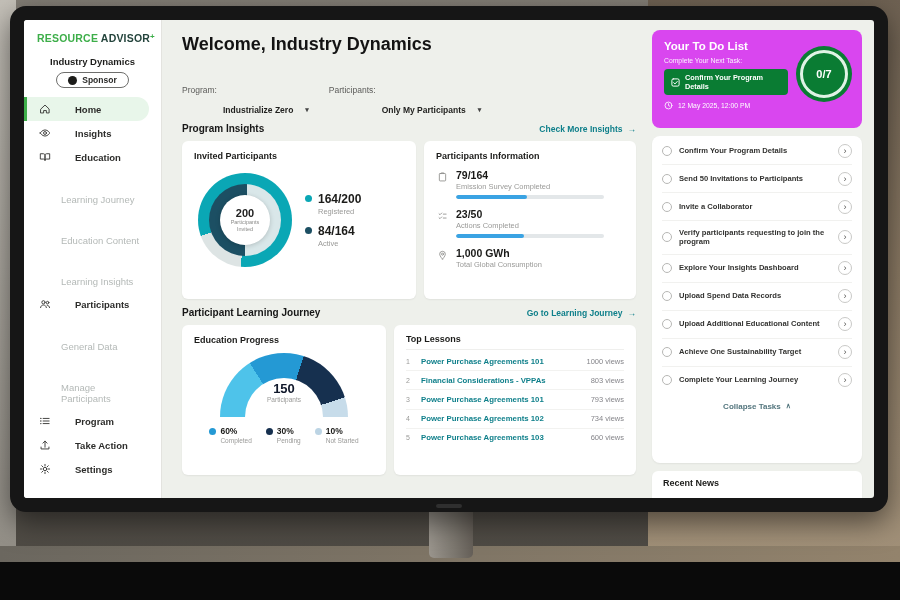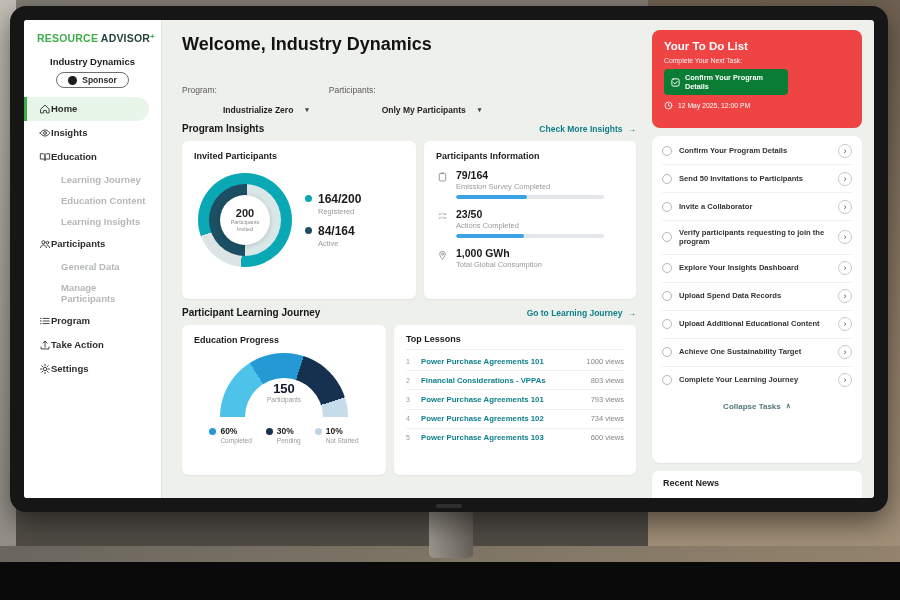--- a/index.html
+++ b/index.html
@@ -31,23 +31,23 @@
   
   .sidebar { width:138px; background:#fff; border-right:1px solid #e3e3df; padding-top:12px; flex:none; }
   .logo { padding:0 13px; font-size:10.5px; font-weight:bold; letter-spacing:.2px; white-space:nowrap; }
   .lg-green { color:#3dae49; } .lg-dark { color:#24443c; } .lg-plus { color:#3dae49; font-size:8px; vertical-align:top; }
   .org { text-align:center; margin:12px 13px 6px; }
   .org-name { font-size:9.5px; font-weight:bold; color:#1e1e1c; }
   .sponsor { margin-top:5px; display:inline-flex; align-items:center; gap:5px; border:1px solid #6e6e6c;
              border-radius:11px; padding:2px 11px; background:#fff; font-size:8.5px; font-weight:bold; color:#2a2a28; cursor:pointer; }
   .s-dot { width:9px; height:9px; border-radius:50%; background:#1c1c1a; }
   .nav { margin-top:8px; }
-  .nav-item { display:flex; align-items:center; gap:0; padding:6px 14px; font-size:9.5px;
+  .nav-item { display:flex; align-items:flex-end; gap:24px; padding:6px 14px; font-size:9.5px;
               font-weight:bold; color:#2d2d2b; cursor:pointer; }
-  .nav-item.sub { padding:5px 14px 5px 37px; color:#b4b9b7; font-weight:bold; }
+  .nav-item.sub { padding:5px 14px 5px 37px; color:#b4b9b7; font-weight:normal;margin-top:20px; }
   .nav-item.active { background:#e8f6ea; border-left:3px solid #3dae49; padding-left:11px;
                      margin-right:12px; border-radius:0 16px 16px 0; }
   .nav-icon { width:13px; display:inline-flex; justify-content:center; color:#3b3b39; flex:none; }
   .nav-icon svg { stroke:#3b3b39; fill:none; stroke-width:1.1; stroke-linecap:round; stroke-linejoin:round; }
 
   
   .main { width:484px; flex:none; padding:12px 10px 0 20px; }
   .welcome { font-size:18px; font-weight:bold; color:#131313; margin:2px 0 10px; }
   .filters { display:flex; align-items:center; gap:6px; font-size:8.5px; color:#5c5c5a; margin-bottom:8px; }
   .f-group2 { margin-left:14px; }
@@ -102,21 +102,21 @@
   .card.lessons { width:242px; height:150px; padding-top:9px; }
   .card.lessons .card-title { padding-bottom:5px; border-bottom:1px solid #efefed; margin-bottom:2px; }
   .lesson { display:flex; align-items:center; gap:8px; padding:4.6px 0; border-bottom:1px solid #f2f2f0; }
   .lesson:last-child { border-bottom:none; }
   .l-rank { font-size:7px; color:#9a9a98; width:7px; flex:none; }
   .l-title { flex:1; font-size:7.8px; font-weight:bold; color:#0e7f8a; cursor:pointer; }
   .l-views { font-size:7.5px; color:#85858a; white-space:nowrap; }
 
   
   .right { width:228px; flex:none; padding:10px 12px 0 6px; display:flex; flex-direction:column; }
-  .todo-hero { position:relative; background:#ef4444; border-radius:8px; padding:10px 74px 10px 12px;
+  .todo-hero { position:relative; background:#d946ef; border-radius:8px; padding:10px 74px 10px 12px;
                color:#fff; min-height:98px; }
   .hero-title { font-size:11.5px; font-weight:bold; }
   .hero-sub { font-size:6.8px; margin:5px 0 5px; opacity:.92; }
   .hero-task { display:flex; align-items:center; gap:5px; background:#0a7c33; border-radius:4px;
                padding:4px 7px; font-size:7.3px; font-weight:bold; cursor:pointer; width:fit-content; }
   .cbx svg, .clk svg { display:block; stroke:#fff; fill:none; stroke-width:1.1; stroke-linecap:round; stroke-linejoin:round; }
   .hero-due { display:flex; align-items:center; gap:5px; font-size:6.8px; margin-top:6px; }
   .hero-ring { position:absolute; right:10px; top:16px; width:56px; height:56px; border-radius:50%;
                background:#0a7c33; display:flex; align-items:center; justify-content:center; }
   .hero-ring::before { content:""; position:absolute; inset:4px; border-radius:50%; border:3.5px solid #dff3e5; }
@@ -436,20 +436,23 @@
         </div>
         <div class="hero-due">
           <span class="clk">
               <svg width="9" height="9" viewBox="0 0 12 12">
                 <circle cx="6" cy="6" r="4.6"></circle>
                 <path d="M6 3.6V6l1.8 1"></path>
               </svg>
             </span>
           <span>12 May 2025, 12:00 PM</span>
         </div>
+        <div class="hero-ring">
+          <span class="ring-text">0/7</span>
+        </div>
       </div>
 
       <div class="task-card">
         <div class="task-row">
           <span class="t-check"></span>
           <span class="t-label">Confirm Your Program Details</span>
           <span class="t-go">›</span>
         </div>
         <div class="task-row">
           <span class="t-check"></span>

